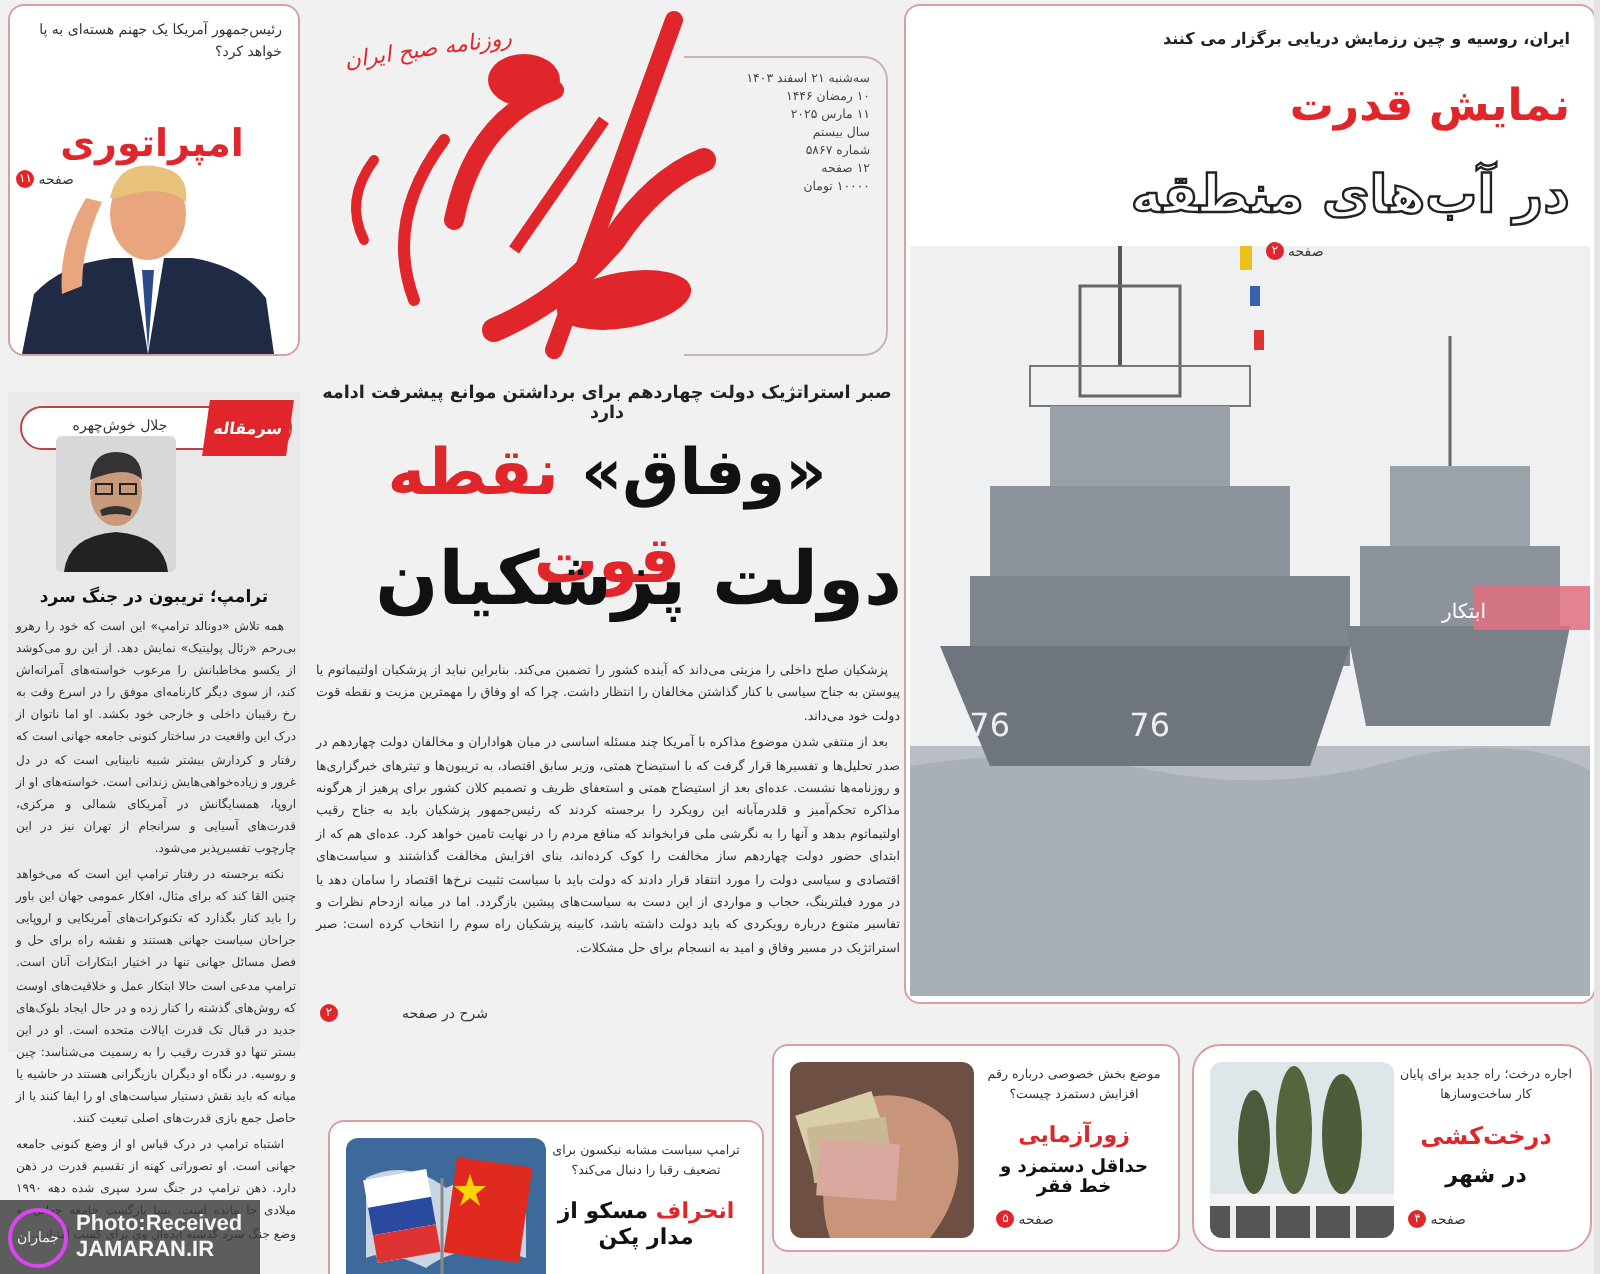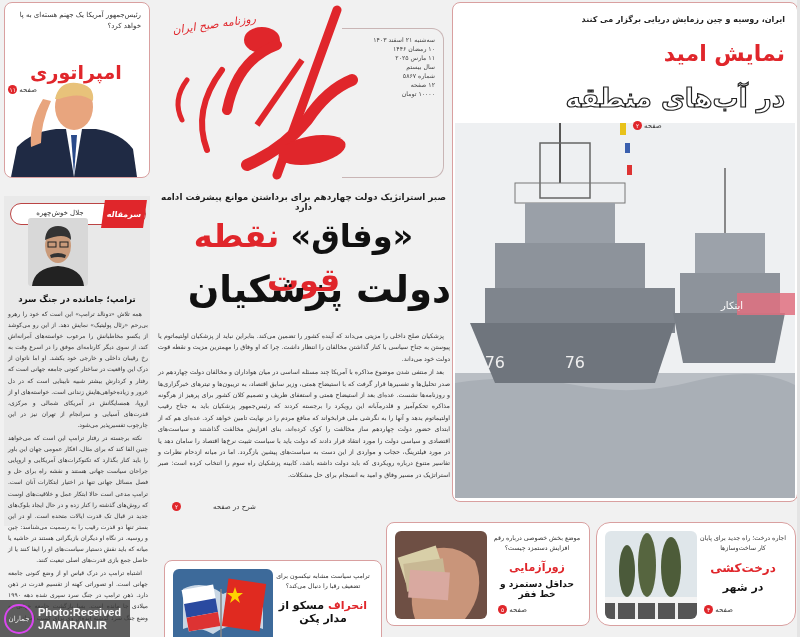--- a/index.html
+++ b/index.html
@@ -42,21 +42,21 @@
   #masthead { left: 152px; top: 0; width: 300px; height: 180px; }
   #logo-svg { position: absolute; left: 0; top: 0; }
   #tagline { position: absolute; left: 20px; top: 18px; font-size: 11px; color: #e0262b; font-style: italic; transform: rotate(-8deg); }
   #issue-box { position: absolute; right: 8px; top: 28px; width: 102px; height: 150px; border: 1px solid #c9b5b5; border-left: none; border-radius: 0 12px 12px 0; padding: 6px 8px; font-size: 6.2px; line-height: 9px; color: #444; }
 
   
   #main-kicker { left: 156px; top: 192px; width: 295px; font-size: 8.8px; font-weight: bold; color: #222; text-align: center; }
   #main-head1 { left: 156px; top: 214px; width: 295px; text-align: center; font-size: 32px; font-weight: bold; line-height: 44px; }
   #main-head2 { left: 156px; top: 262px; width: 295px; text-align: right; font-size: 37px; font-weight: bold; line-height: 56px; color: #111; }
   #main-body { left: 158px; top: 330px; width: 292px; }
-  #main-page { left: 172px; top: 502px; gap: 32px; }
+  #main-page { left: 160px; top: 502px; gap: 32px; }
 
   
   #ed-box { left: 4px; top: 196px; width: 146px; height: 330px; background: #e9e9e9; border: none; border-radius: 0; }
   #ed-pill { left: 10px; top: 203px; width: 136px; height: 22px; border: 1.5px solid #b44; border-radius: 12px; background: #fff; }
   #ed-tag { left: 103px; top: 200px; width: 42px; height: 28px; background: #e0262b; color: #fff; font-size: 8px; font-weight: bold; display: flex; align-items: center; justify-content: center; transform: skewX(-8deg); }
   #ed-author { left: 20px; top: 209px; width: 80px; text-align: center; font-size: 7px; color: #333; }
   #ed-photo { left: 28px; top: 218px; width: 60px; height: 68px; }
   #ed-title { left: 6px; top: 294px; width: 142px; text-align: center; font-size: 8.5px; font-weight: bold; color: #111; }
   #ed-body { left: 8px; top: 308px; width: 140px; font-size: 6px; line-height: 11.1px; }
 
@@ -148,21 +148,21 @@
 <div class="abs" id="ed-author">جلال خوش‌چهره</div>
 <svg class="abs" id="ed-photo" viewBox="0 0 60 68">
   <rect width="60" height="68" fill="#d8d8d8" rx="3"></rect>
   <path d="M4 68 Q6 50 30 48 Q54 50 56 68 Z" fill="#222"></path>
   <ellipse cx="30" cy="28" rx="13" ry="17" fill="#c99a7a"></ellipse>
   <path d="M17 22 Q18 8 30 8 Q43 8 43 22 Q36 14 17 22 Z" fill="#333"></path>
   <rect x="20" y="24" width="8" height="5" fill="none" stroke="#222" stroke-width="1"></rect>
   <rect x="32" y="24" width="8" height="5" fill="none" stroke="#222" stroke-width="1"></rect>
   <path d="M22 37 Q30 33 38 37 L37 40 Q30 38 23 40 Z" fill="#333"></path>
 </svg>
-<div class="abs" id="ed-title">ترامپ؛ جامانده در جنگ سرد</div>
+<div class="abs" id="ed-title">ترامپ؛ تریبون در جنگ سرد</div>
 <div class="abs col-text" id="ed-body">
   <p>همه تلاش «دونالد ترامپ» این است که خود را رهرو بی‌رحم «رئال پولیتیک» نمایش دهد. از این رو می‌کوشد از یکسو مخاطبانش را مرعوب خواسته‌های آمرانه‌اش کند، از سوی دیگر کارنامه‌ای موفق را در اسرع وقت به رخ رقیبان داخلی و خارجی خود بکشد. او اما ناتوان از درک این واقعیت در ساختار کنونی جامعه جهانی است که رفتار و کردارش بیشتر شبیه نابینایی است که در دل غرور و زیاده‌خواهی‌هایش زندانی است. خواسته‌های او از اروپا، همسایگانش در آمریکای شمالی و مرکزی، قدرت‌های آسیایی و سرانجام از تهران نیز در این چارچوب تفسیرپذیر می‌شود.</p>
   <p>نکته برجسته در رفتار ترامپ این است که می‌خواهد چنین القا کند که برای مثال، افکار عمومی جهان این باور را باید کنار بگذارد که تکنوکرات‌های آمریکایی و اروپایی جراحان سیاست جهانی هستند و نقشه راه برای حل و فصل مسائل جهانی تنها در اختیار ابتکارات آنان است. ترامپ مدعی است حالا ابتکار عمل و خلاقیت‌های اوست که روش‌های گذشته را کنار زده و در حال ایجاد بلوک‌های جدید در قبال تک قدرت ایالات متحده است. او در این بستر تنها دو قدرت رقیب را به رسمیت می‌شناسد: چین و روسیه. در نگاه او دیگران بازیگرانی هستند در حاشیه یا میانه که باید نقش دستیار سیاست‌های او را ایفا کنند یا از حاصل جمع بازی قدرت‌های اصلی تبعیت کنند.</p>
   <p>اشتباه ترامپ در درک قیاس او از وضع کنونی جامعه جهانی است. او تصوراتی کهنه از تقسیم قدرت در ذهن دارد. ذهن ترامپ در جنگ سرد سپری شده دهه ۱۹۹۰ میلادی جا مانده است. بسا بازگشت جامعه جهانی به وضع جنگ سرد گذشته ایده‌آل وی برای کسب امتیاز...</p>
 </div>
 
 <div class="box" id="navy-box">
   <svg class="abs" id="navy-photo" viewBox="0 0 340 375">
     <rect width="340" height="375" fill="#eef0f2"></rect>
     <rect y="250" width="340" height="125" fill="#b9bec4"></rect>
@@ -182,21 +182,21 @@
     <rect x="172" y="42" width="5" height="10" fill="#d33"></rect>
 
     <line x1="270" y1="45" x2="270" y2="110" stroke="#666" stroke-width="1.5"></line>
     <rect x="240" y="110" width="70" height="40" fill="#9ca2aa"></rect>
     <rect x="225" y="150" width="100" height="45" fill="#8d939b"></rect>
     <path d="M218 190 L330 190 L320 240 L228 240 Z" fill="#7a8088"></path>
     <rect x="282" y="170" width="58" height="22" fill="#e07080" opacity="0.85"></rect>
     <text x="288" y="186" font-size="10" fill="#fff" font-family="DejaVu Sans, sans-serif">ابتکار</text>
   </svg>
   <div class="abs" id="navy-kicker">ایران، روسیه و چین رزمایش دریایی برگزار می کنند</div>
-  <div class="abs red" id="navy-head1">نمایش امید</div>
+  <div class="abs red" id="navy-head1">نمایش قدرت</div>
   <div class="abs" id="navy-head2">در آب‌های منطقه</div>
   <div class="abs page-ref" id="navy-page">
     <span>صفحه</span>
     <span class="page-dot">۲</span>
   </div>
 </div>
 
 <div class="box bottom-box" id="bb1">
   <div class="bb-kicker">اجاره درخت؛ راه جدید برای پایان کار ساخت‌وسازها</div>
   <div class="bb-head red" style="top:38px;font-size:12px;">درخت‌کشی</div>

